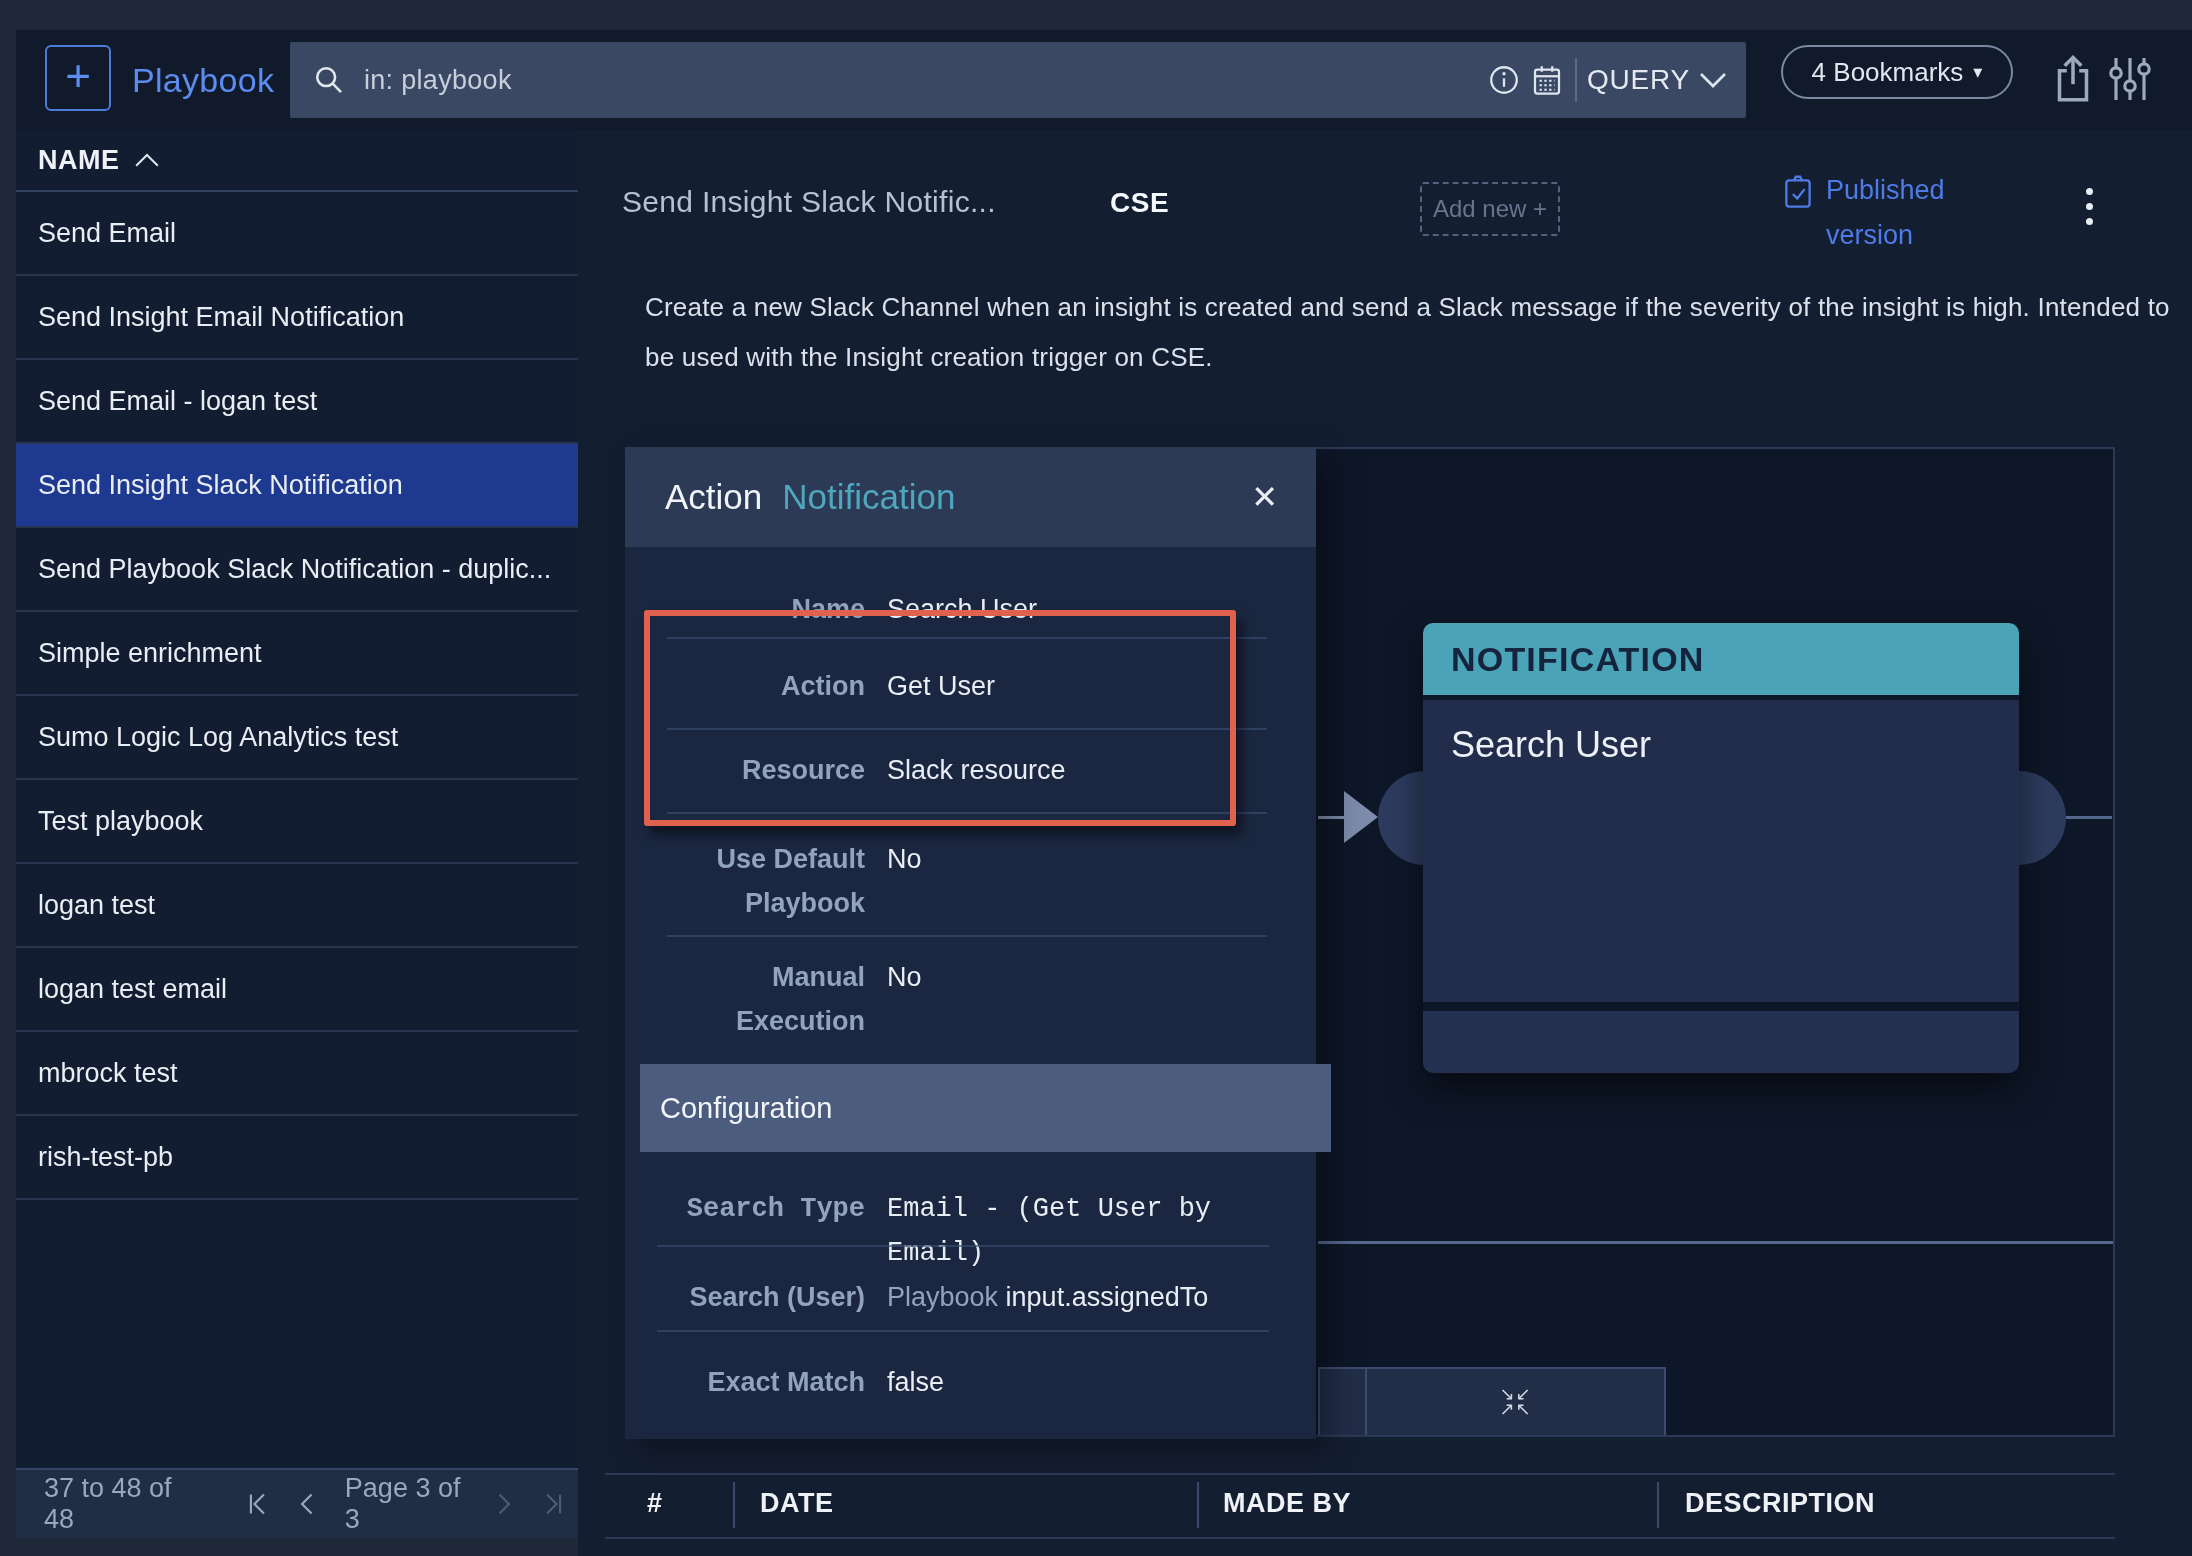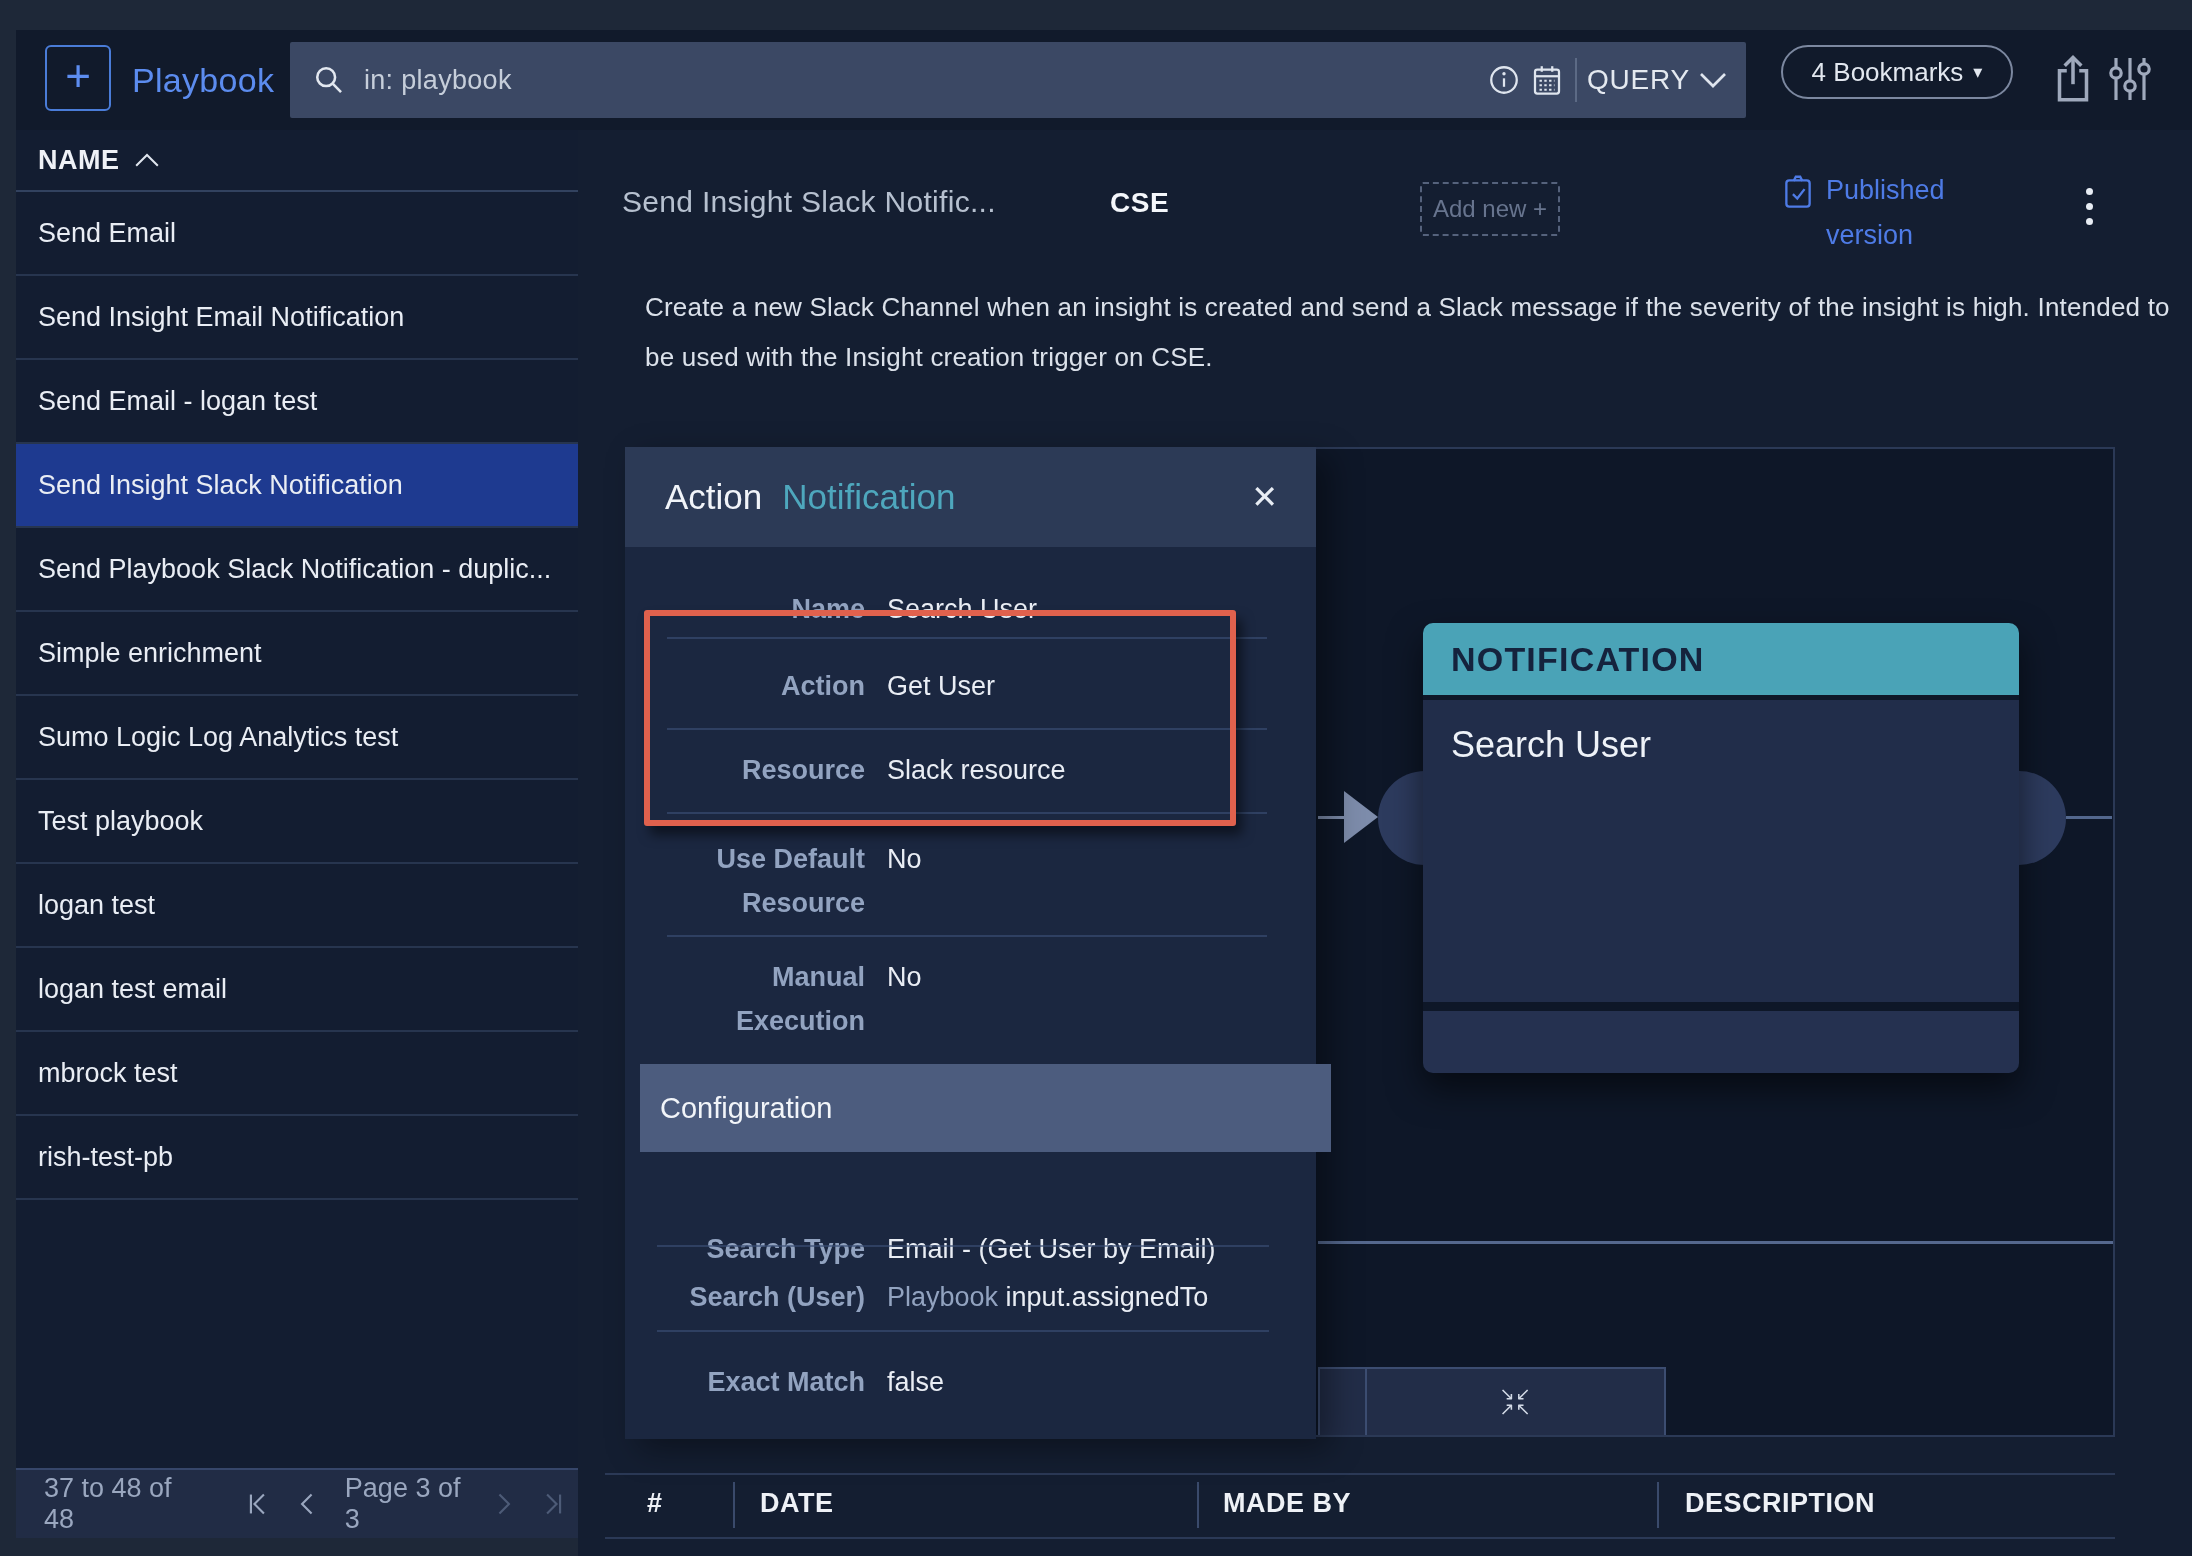--- a/index.html
+++ b/index.html
@@ -282,36 +282,36 @@
     <div class="prow" style="top:301px;">
       <div class="lbl">
           <div>Resource</div>
         </div>
       <div class="val">Slack resource</div>
     </div>
     <div class="pdiv" style="top:365px;"></div>
 
     <div class="prow" style="top:390px;">
       <div class="lbl">
-          <div>Use Default Resource</div>
+          <div>Use Default Playbook</div>
         </div>
       <div class="val">No</div>
     </div>
     <div class="pdiv" style="top:488px;"></div>
 
     <div class="prow" style="top:508px;">
       <div class="lbl">
           <div>Manual Execution</div>
         </div>
       <div class="val">No</div>
     </div>
 
     <div class="config-header">Configuration</div>
 
-    <div class="prow" style="top:780px;">
+    <div class="prow" style="top:740px;font-family:Liberation Mono, monospace;">
       <div class="lbl">
           <div>Search Type</div>
         </div>
       <div class="val">Email - (Get User by Email)</div>
     </div>
     <div class="pdiv cfg" style="top:798px;"></div>
 
     <div class="prow" style="top:828px;">
       <div class="lbl">
           <div>Search (User)</div>

